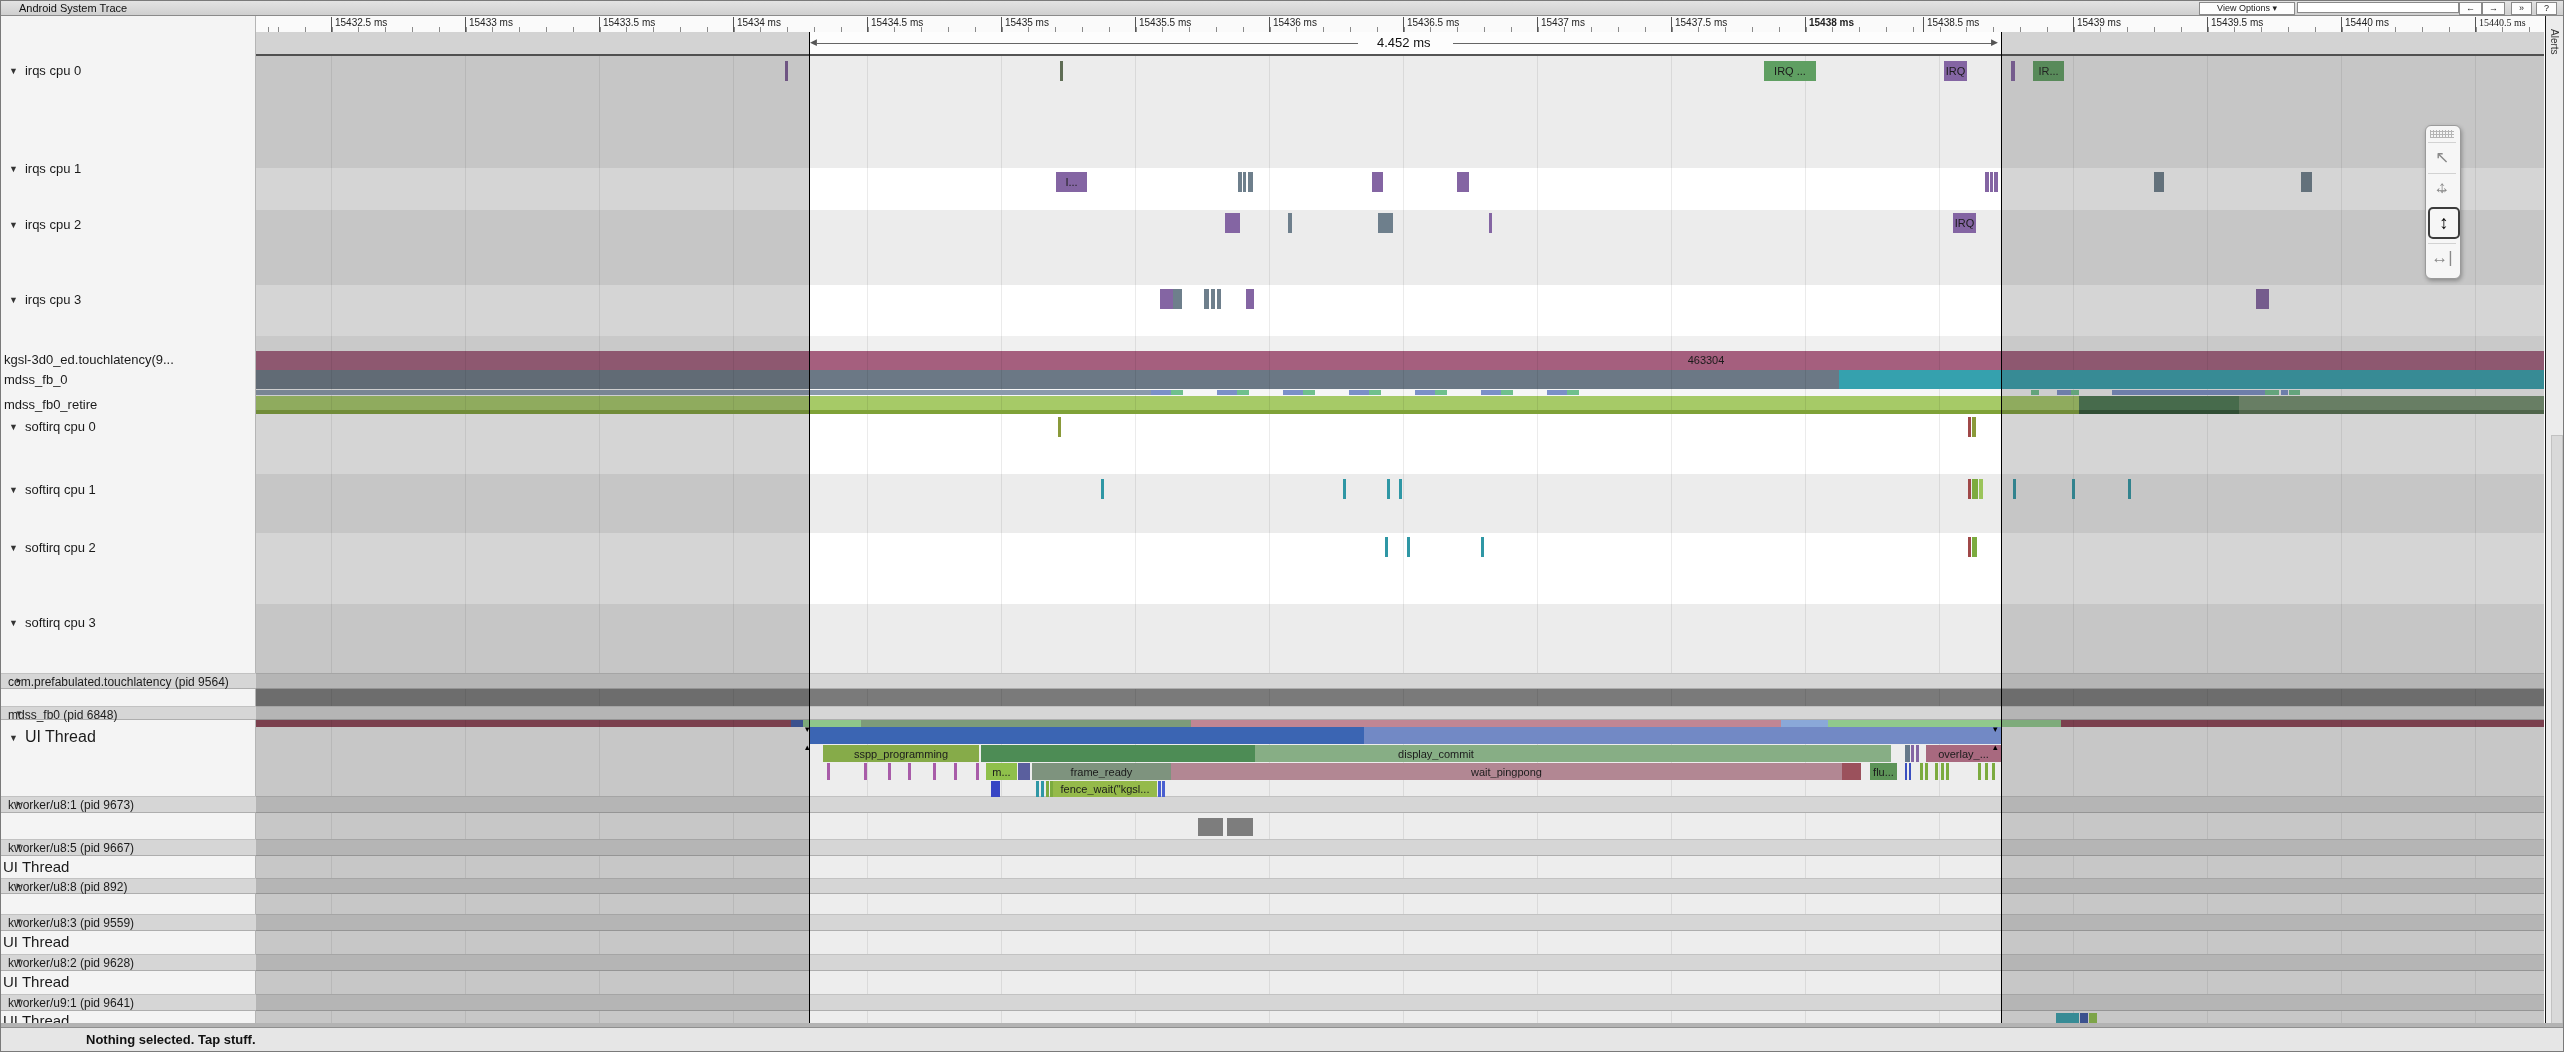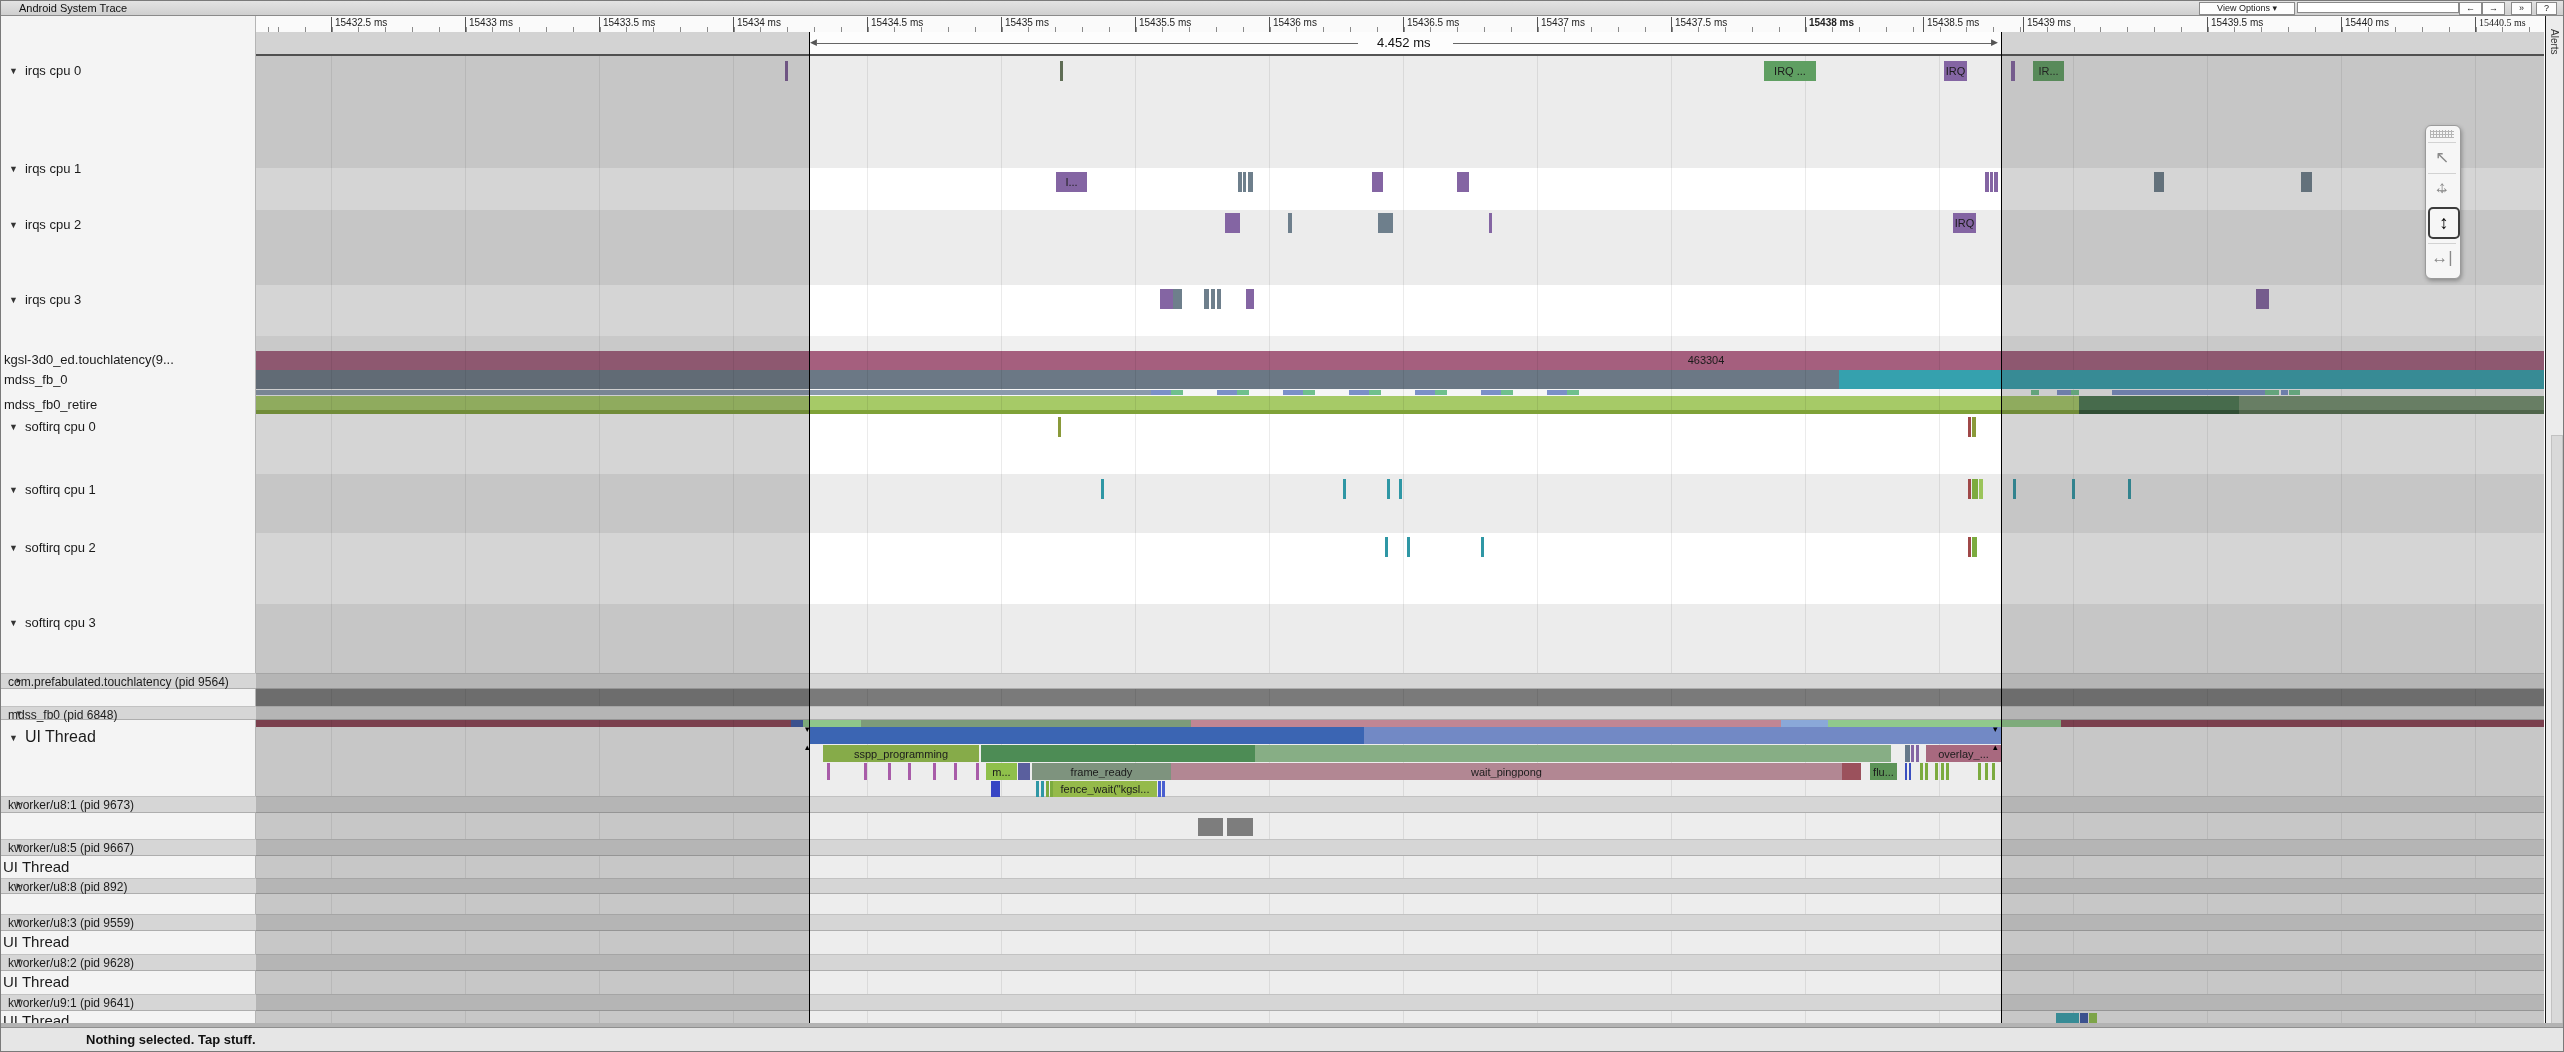--- a/index.html
+++ b/index.html
@@ -87,21 +87,21 @@
       <div class="rlbl" style="left: 477px;">15434 ms</div>
       <div class="rlbl" style="left: 611px;">15434.5 ms</div>
       <div class="rlbl" style="left: 745px;">15435 ms</div>
       <div class="rlbl" style="left: 879px;">15435.5 ms</div>
       <div class="rlbl" style="left: 1013px;">15436 ms</div>
       <div class="rlbl" style="left: 1147px;">15436.5 ms</div>
       <div class="rlbl" style="left: 1281px;">15437 ms</div>
       <div class="rlbl" style="left: 1415px;">15437.5 ms</div>
       <div class="rlbl" style="left: 1549px; font-weight: bold;">15438 ms</div>
       <div class="rlbl" style="left: 1667px;">15438.5 ms</div>
-      <div class="rlbl" style="left: 1767px;">15439 ms</div>
+      <div class="rlbl" style="left: 1817px;">15439 ms</div>
       <div class="rlbl" style="left: 1951px;">15439.5 ms</div>
       <div class="rlbl" style="left: 2085px;">15440 ms</div>
       <div class="rlbl" style="left: 2219px; font-family: Liberation Serif, serif;">15440.5 ms</div>
     </div>
 
   <div id="measure-row">
       <div class="mline" style="left: 561px; width: 541px;"></div>
       <div class="mline" style="left: 1197px; width: 540px;"></div>
       <div class="mhead" style="left: 554px;">◀</div>
       <div class="mhead" style="left: 1735px;">▶</div>
@@ -310,20 +310,23 @@
     <div class="bar" style="left: 1190px; top: 719px; width: 590px; height: 7px; background: rgb(192, 134, 148);"></div>
     <div class="bar" style="left: 1780px; top: 719px; width: 47px; height: 7px; background: rgb(138, 168, 216);"></div>
     <div class="bar" style="left: 1827px; top: 719px; width: 233px; height: 7px; background: rgb(144, 201, 140);"></div>
     <div class="bar" style="left: 808px; top: 726px; width: 555px; height: 17px; background: rgb(59, 101, 179);"></div>
     <div class="bar" style="left: 1363px; top: 726px; width: 637px; height: 17px; background: rgb(114, 137, 197);"></div>
     <div class="bar" style="left: 822px; top: 744px; width: 156px; height: 17px; background: rgb(134, 171, 73);">
       <span class="lbl">sspp_programming</span>
     </div>
     <div class="bar" style="left: 980px; top: 744px; width: 274px; height: 17px; background: rgb(77, 140, 85);"></div>
     <div class="bar" style="left: 1254px; top: 744px; width: 636px; height: 17px; background: rgb(135, 174, 133);"></div>
+    <div class="bar" style="left: 980px; top: 744px; width: 910px; height: 17px; background: transparent;">
+      <span class="lbl">display_commit</span>
+    </div>
     <div class="bar" style="left: 1904px; top: 744px; width: 5px; height: 17px; background: rgb(102, 120, 138);"></div>
     <div class="bar" style="left: 1910px; top: 744px; width: 3px; height: 17px; background: rgb(132, 101, 163);"></div>
     <div class="bar" style="left: 1915px; top: 744px; width: 3px; height: 17px; background: rgb(132, 101, 163);"></div>
     <div class="bar" style="left: 1925px; top: 744px; width: 75px; height: 17px; background: rgb(168, 105, 127);">
       <span class="lbl">overlay_...</span>
     </div>
     <div class="bar" style="left: 826px; top: 762px; width: 3px; height: 17px; background: rgb(168, 92, 168);"></div>
     <div class="bar" style="left: 863px; top: 762px; width: 3px; height: 17px; background: rgb(168, 92, 168);"></div>
     <div class="bar" style="left: 887px; top: 762px; width: 3px; height: 17px; background: rgb(168, 92, 168);"></div>
     <div class="bar" style="left: 907px; top: 762px; width: 3px; height: 17px; background: rgb(168, 92, 168);"></div>

